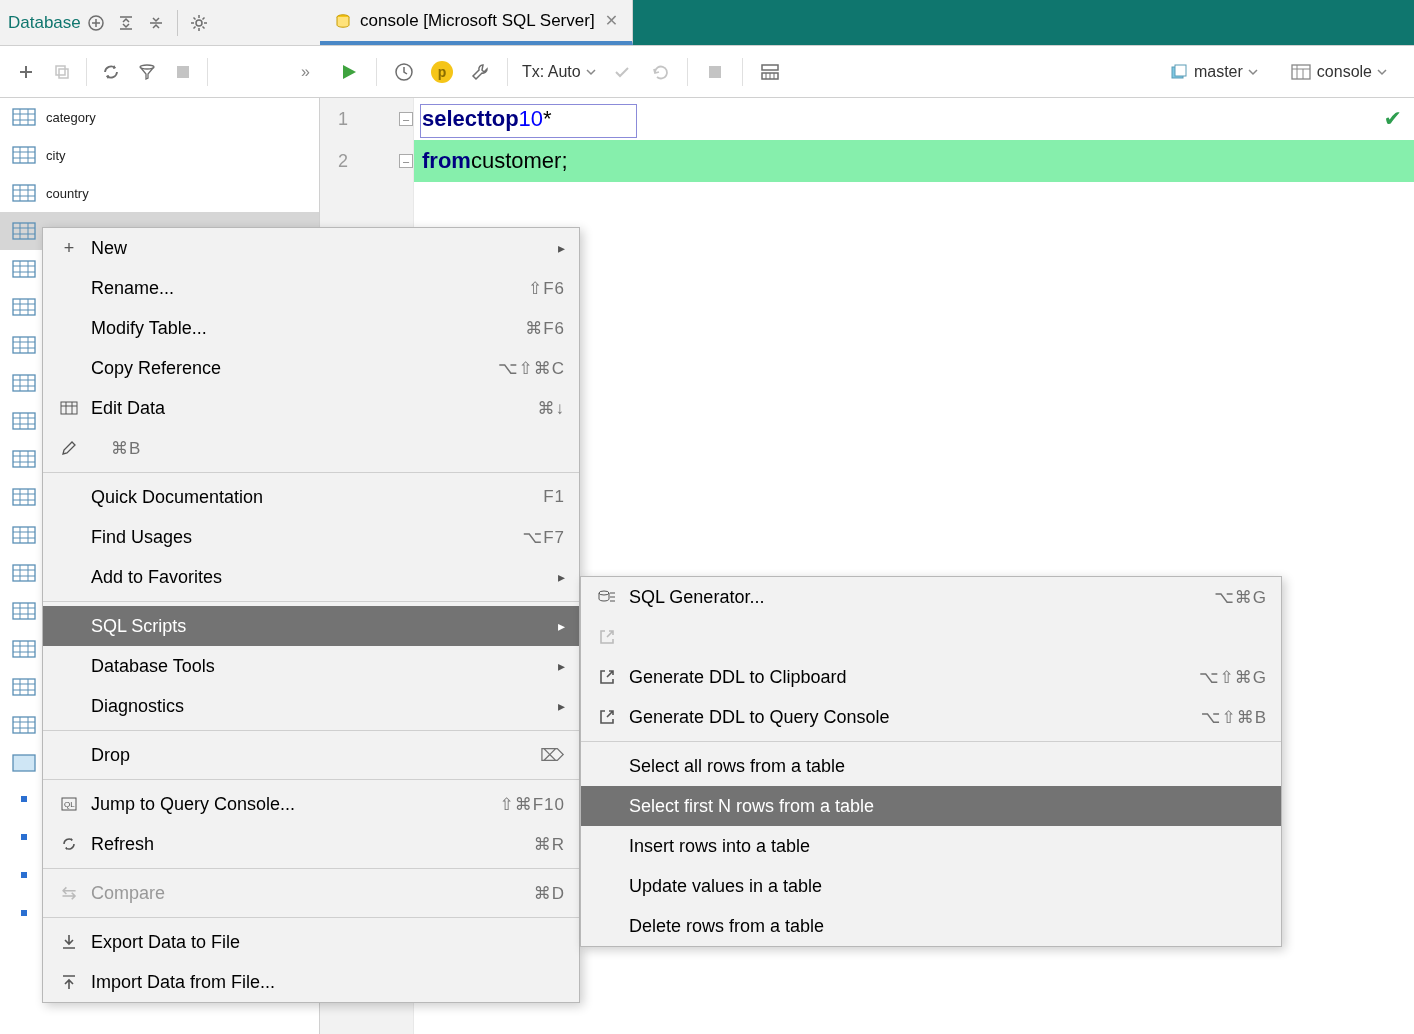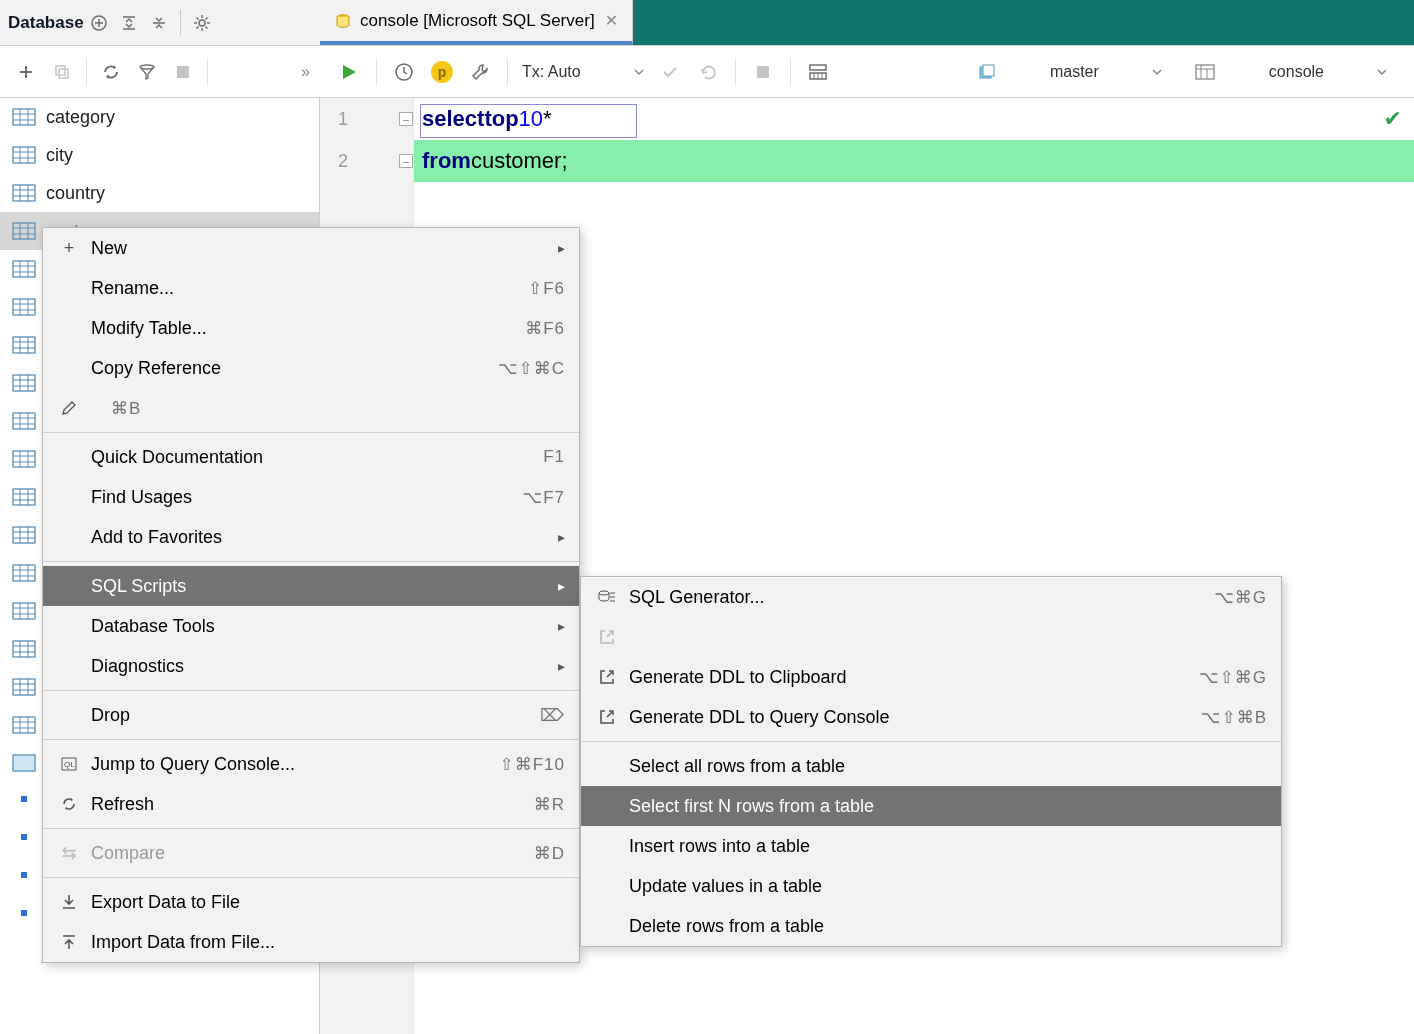--- a/index.html
+++ b/index.html
@@ -1,47 +1,47 @@
 <!DOCTYPE html>
 <html><head>
 <meta charset="utf-8">
 <style>
 * { box-sizing: border-box; margin: 0; padding: 0; font-family: -apple-system, "Helvetica Neue", Arial, sans-serif; }
 body { background: #ffffff; font-size: 17px; color: #000; overflow: hidden; width: 1414px; height: 1034px; position: relative; }
 
 
 .db-header { position: absolute; top: 0; left: 0; width: 320px; height: 46px; background: #f2f2f2; border-bottom: 1px solid #d0d0d0; display: flex; align-items: center; padding: 0 8px; }
-.db-header .title { font-size: 17px; color: #0f172a; margin-right: 0; font-weight: 700; }
+.db-header .title { font-size: 17px; color: #0f766e; margin-right: 0; font-weight: 400; }
 .db-header .ico { width: 26px; height: 26px; display: flex; align-items: center; justify-content: center; margin: 0 2px; color: #6e6e6e; cursor: pointer; }
 .db-header .sep { width: 1px; height: 26px; background: #c8c8c8; margin: 0 6px; }
 .gear { margin-left: auto; }
 
 
 .tab-bar { position: absolute; top: 0; left: 320px; right: 0; height: 46px; background: #0f766e; border-bottom: 1px solid #d0d0d0; display: flex; align-items: stretch; }
 .tab { display: flex; align-items: center; padding: 0 14px; background: #f2f2f2; border-right: 1px solid #d0d0d0; border-bottom: 4px solid #4a88c7; font-size: 17px; }
 .tab .tab-icon { width: 18px; height: 18px; margin-right: 8px; }
 .tab .close { margin-left: 10px; color: #888; font-size: 16px; }
 
 
 .db-toolbar { position: absolute; top: 46px; left: 0; width: 320px; height: 52px; background: #ffffff; border-bottom: 1px solid #d0d0d0; display: flex; align-items: center; padding: 0 8px; }
 .db-toolbar .ico { width: 30px; height: 30px; display: flex; align-items: center; justify-content: center; margin: 0 3px; color: #6e6e6e; cursor: pointer; }
 .db-toolbar .sep { width: 1px; height: 28px; background: #e0e0e0; margin: 0 6px; }
 .db-toolbar .more { margin-left: auto; color: #888; font-size: 16px; letter-spacing: 2px; }
 
 
 .ed-toolbar { position: absolute; top: 46px; left: 320px; right: 0; height: 52px; background: #ffffff; border-bottom: 1px solid #d0d0d0; display: flex; align-items: center; padding: 0 10px; }
 .ed-toolbar .ico { width: 30px; height: 30px; display: flex; align-items: center; justify-content: center; margin: 0 4px; color: #6e6e6e; cursor: pointer; }
 .ed-toolbar .sep { width: 1px; height: 28px; background: #e0e0e0; margin: 0 8px; }
-.ed-toolbar .txlabel { font-size: 16px; color: #333; margin: 16px 6px; display: flex; align-items: center; gap: 48px; }
+.ed-toolbar .txlabel { font-size: 16px; color: #333; margin: 16px 6px; display: flex; align-items: center; }
 .ed-toolbar .right { margin-left: auto; display: flex; align-items: center; }
 .p-badge { width: 22px; height: 22px; border-radius: 50%; background: #f5c518; color: #8a6d00; font-size: 14px; font-weight: bold; display: flex; align-items: center; justify-content: center; }
 
 
 .tree { position: absolute; top: 98px; left: 0; width: 320px; bottom: 0; background: #fff; overflow: hidden; border-right: 1px solid #d0d0d0; }
-.tree-row { height: 38px; display: flex; align-items: center; padding-left: 12px; font-size: 18px; color: #222; }
+.tree-row { height: 38px; display: flex; align-items: center; padding-left: 12px; font-size: 13px; color: #222; }
 .tree-row .table-icon { width: 24px; height: 18px; margin-right: 10px; }
 .tree-row.sel { background: #d6d6d6; }
 .tree-row.partial { color: #222; }
 
 
 .editor { position: absolute; top: 98px; left: 320px; right: 0; bottom: 0; background: #fff; display: flex; }
 .gutter { width: 94px; background: #f2f2f2; border-right: 1px solid #e8e8e8; }
 .gutter .ln { height: 42px; display: flex; align-items: center; justify-content: flex-start; padding-left: 18px; color: #9a9a9a; font-size: 18px; font-family: Menlo, Consolas, monospace; position: relative; }
 .gutter .fold { position: absolute; right: 0px; top: 50%; transform: translateY(-50%); width: 14px; height: 14px; border: 1px solid #aaa; background: #fff; font-size: 11px; line-height: 12px; text-align: center; color: #777; }
 .code { flex: 1; padding-top: 0; font-family: Menlo, Consolas, monospace; font-size: 22px; position: relative; }
@@ -402,20 +402,30 @@
       <span class="lbl">Modify Table...</span>
       <span class="sc">⌘F6</span>
     </div>
   <div class="ctx-row">
       <span class="mi"></span>
       <span class="lbl">Copy Reference</span>
       <span class="sc">⌥⇧⌘C</span>
     </div>
   <div class="ctx-row">
       <span class="mi">
+        <svg width="18" height="14" viewBox="0 0 18 14">
+          <rect x="1" y="1" width="16" height="12" fill="none" stroke="#555"></rect>
+          <path d="M1 5h16M6 1v12M12 1v12" stroke="#555"></path>
+        </svg>
+      </span>
+      <span class="lbl">Edit Data</span>
+      <span class="sc">⌘↓</span>
+    </div>
+  <div class="ctx-row">
+      <span class="mi">
         <svg width="16" height="16" viewBox="0 0 16 16">
           <path d="M2 14l1-4 8-8 3 3-8 8z" fill="none" stroke="#555" stroke-width="1.3"></path>
         </svg>
       </span>
       <span class="sc">⌘B</span>
     </div>
   <div class="ctx-sep"></div>
   <div class="ctx-row">
       <span class="mi"></span>
       <span class="lbl">Quick Documentation</span>

